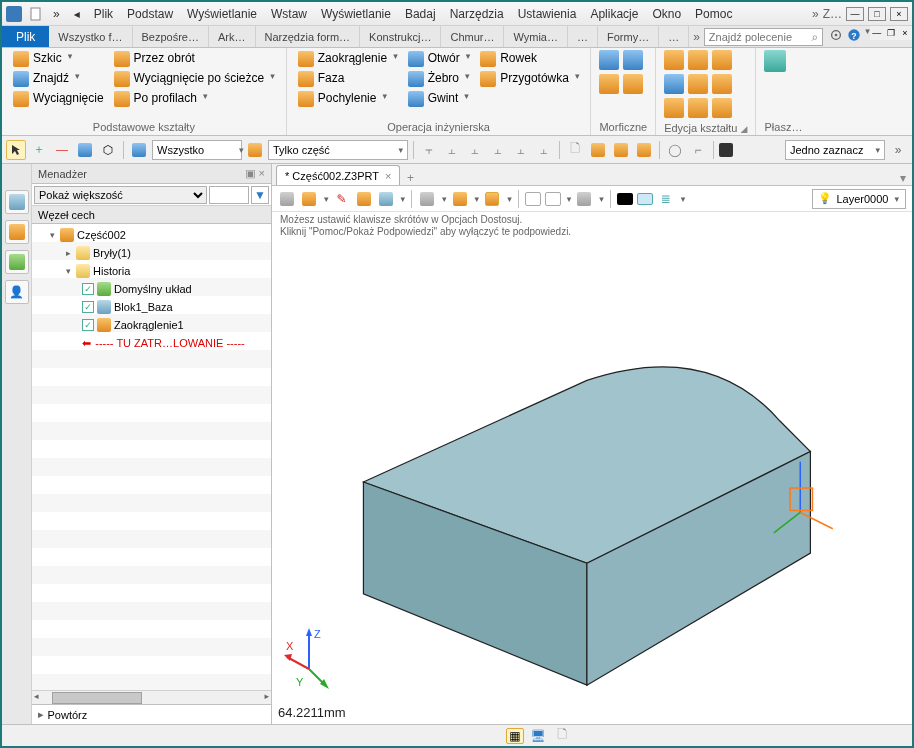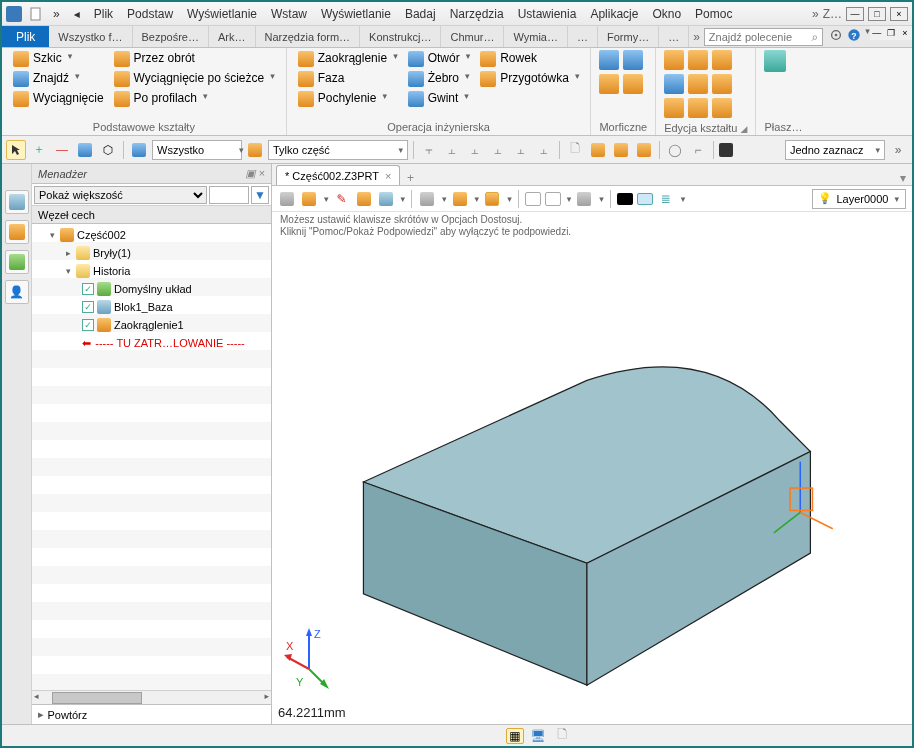--- a/index.html
+++ b/index.html
@@ -42,21 +42,21 @@
 .qsel-1 { width: 90px; gap: 35px; }
 .qsel-2 { width: 140px; }
 .qsel-3 { width: 100px; margin-left: auto; }
 
 
 .main { flex: 1; display: flex; overflow: hidden; }
 .sidebar { width: 270px; background: #f0f0f0; display: flex; border-right: 1px solid #c0c0c0; }
 .sidetabs { width: 30px; background: #e8e8e8; border-right: 1px solid #d0d0d0; display: flex; flex-direction: column; gap: 2px; padding-top: 24px; }
 .sidetab { width: 24px; height: 24px; margin: 2px auto; border: 1px solid #c0c0c0; background: #f8f8f8; cursor: pointer; border-radius: 2px; display:flex; align-items:center; justify-content:center; }
 .manager { flex: 1; display: flex; flex-direction: column; background: #fff; }
-.mgr-header { height: 20px; background: #e8e8e8; border-bottom: 1px solid #c0c0c0; padding: 0 6px; display: flex; align-items: center; font-size: 11px; color: #444; font-style: italic; }
+.mgr-header { height: 20px; background: #e8e8e8; border-bottom: 1px solid #c0c0c0; padding: 0 6px; display: flex; align-items: center; font-size: 11px; color: #444; }
 .mgr-filter { height: 22px; border-bottom: 1px solid #d0d0d0; display: flex; align-items: center; padding: 2px; gap: 2px; }
 .mgr-filter select { flex: 1; height: 18px; border: 1px solid #b0b0b0; font-size: 11px; }
 .filter-icon { width: 18px; height: 18px; border: 1px solid #b0b0b0; display:flex; align-items:center; justify-content:center; cursor:pointer; }
 .mgr-subhead { height: 18px; background: #e8e8e8; border-bottom: 1px solid #c0c0c0; padding: 0 6px; font-size: 11px; display:flex; align-items:center; }
 .tree { flex: 1; overflow: auto; background: #fff; padding: 2px 0; }
 .tree-row { display: flex; align-items: center; height: 18px; padding: 0 4px; cursor: pointer; white-space: nowrap; font-size: 11px; }
 .tree-row.rollback { color: #e00000; }
 .indent-1 { padding-left: 18px; }
 .indent-2 { padding-left: 34px; }
 .indent-3 { padding-left: 50px; }

